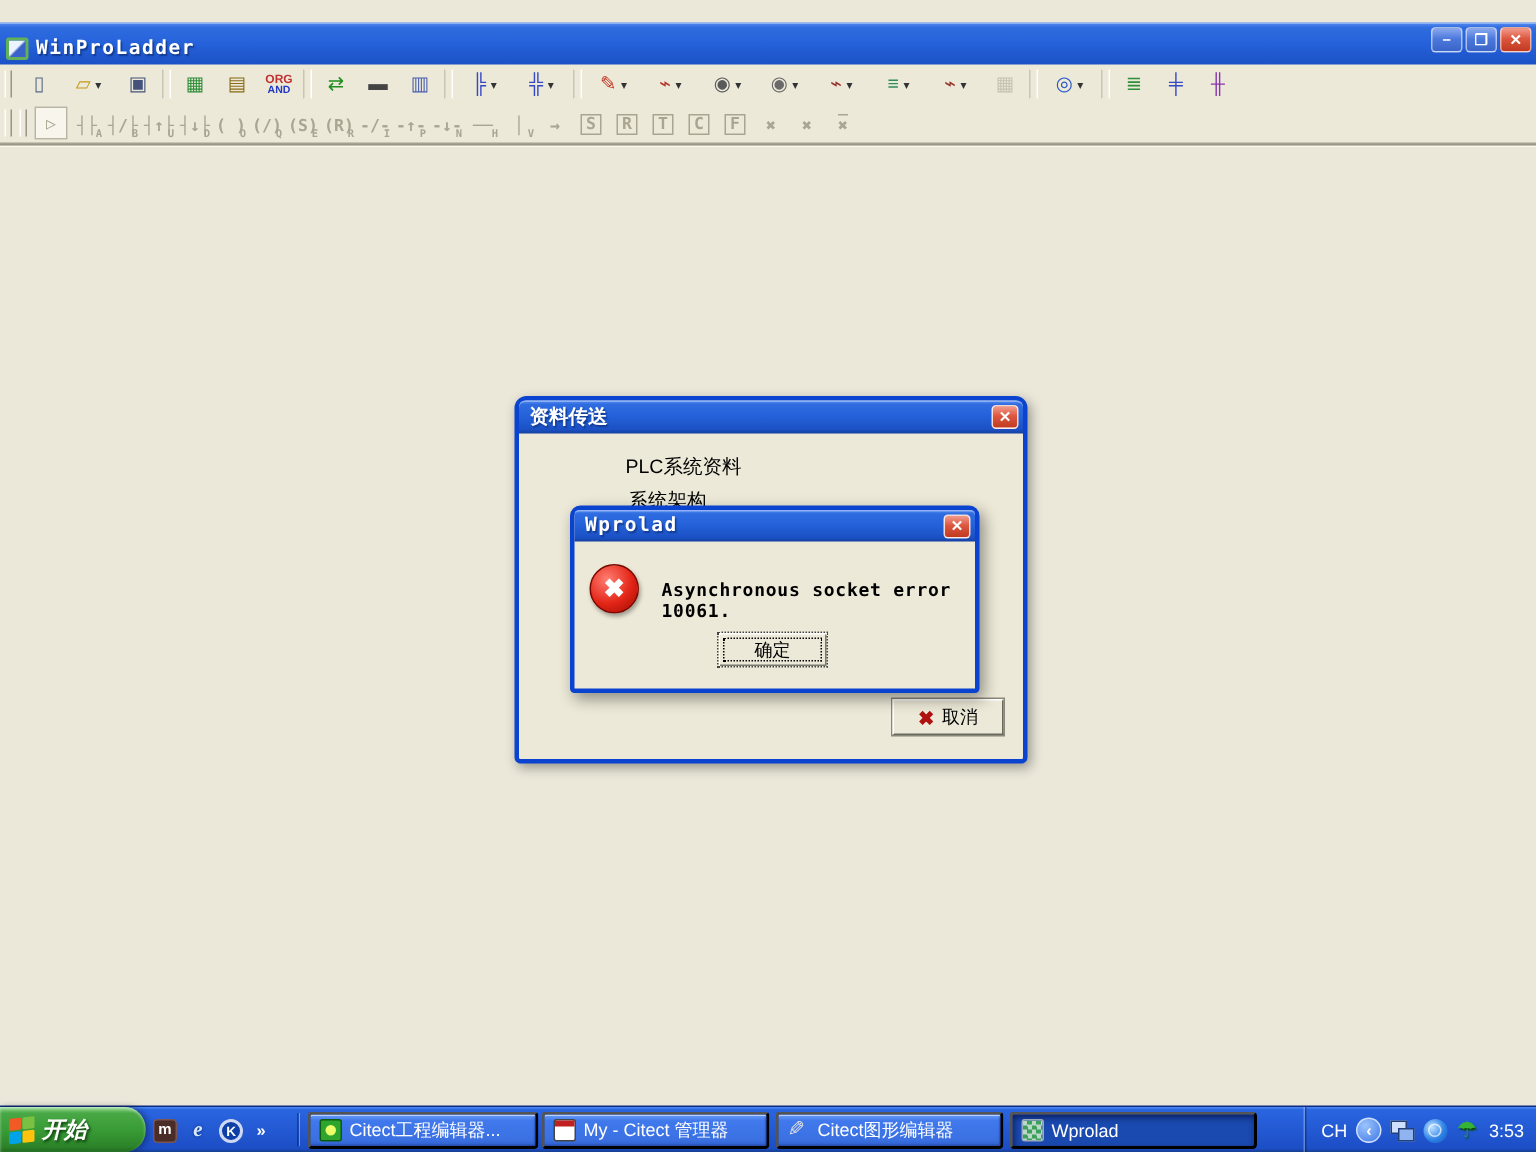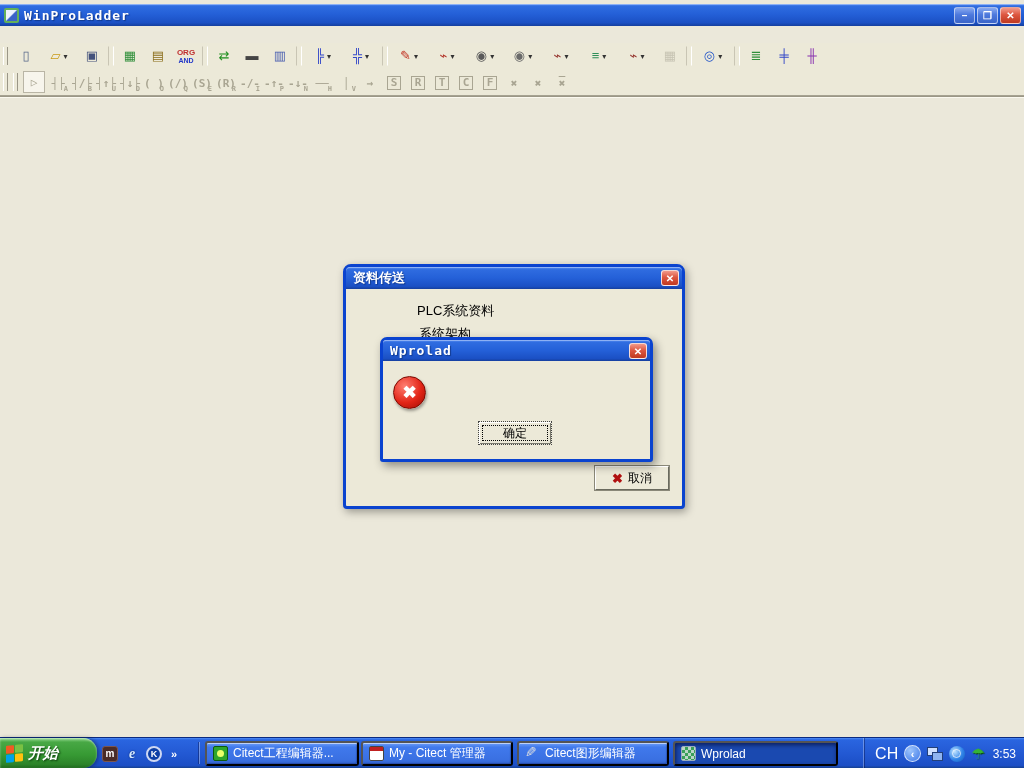--- a/index.html
+++ b/index.html
@@ -1,20 +1,20 @@
 <!DOCTYPE html>
 <html><head>
 <meta charset="utf-8">
 <style>
   html,body{margin:0;padding:0;background:#555;}
   #screen{position:relative;width:1024px;height:768px;overflow:hidden;
           font-family:"Liberation Sans",sans-serif;background:#ebe8da;}
 
   
-  .titlebar{position:absolute;left:0;top:4px;width:100%;height:22px;
+  .titlebar{position:absolute;left:0;top:15px;width:100%;height:34px;
     background:linear-gradient(180deg,#5a8ef2 0%,#2f6ce0 10%,#2460d8 45%,#1b50c4 85%,#153f9e 100%);
     display:flex;align-items:center;box-shadow:inset 0 1px 0 rgba(255,255,255,.35);}
   .app-icon{width:15px;height:15px;margin:0 5px 0 4px;border:2px solid #63b05a;border-radius:2px;
     background:linear-gradient(135deg,#eef4ff 45%,#3a63c8 55%);box-sizing:border-box;}
   .title-text{color:#fff;font:bold 13px "DejaVu Sans Mono",monospace;text-shadow:1px 1px 1px #123a8e;letter-spacing:1px;}
   .winbtns{position:absolute;right:3px;top:3px;display:flex;gap:2px;}
   .winbtn{width:21px;height:17px;border-radius:3px;border:1px solid rgba(255,255,255,.55);
     color:#fff;font:bold 10px "Liberation Sans",sans-serif;display:flex;align-items:center;justify-content:center;
     background:linear-gradient(180deg,#89a9ef 0%,#4d79dd 45%,#3a64c8 100%);box-sizing:border-box;}
   .winbtn.close{background:linear-gradient(180deg,#f29a8a 0%,#dd5740 45%,#c03a20 100%);}
@@ -126,21 +126,21 @@
   .task-icon{width:15px;height:15px;flex:0 0 15px;border-radius:2px;position:relative;}
   .task-icon.ic-citect-project{background:#2da52d;border:1px solid #0d5a0d;box-sizing:border-box;}
   .task-icon.ic-citect-project::before{content:"";position:absolute;left:3px;top:3px;width:7px;height:7px;background:#eaff6a;border-radius:50%;}
   .task-icon.ic-citect-manager{background:#fff;border:1px solid #444;box-sizing:border-box;}
   .task-icon.ic-citect-manager::before{content:"";position:absolute;left:0;top:0;right:0;height:4px;background:#c02020;}
   .task-icon.ic-citect-graph{background:transparent;}
   .task-icon.ic-citect-graph::before{content:"✎";position:absolute;left:0;top:-2px;font-size:14px;color:#e0e0e0;transform:scaleX(-1);}
   .task-icon.ic-wprolad{background:repeating-conic-gradient(#3aa05a 0% 25%,#bcd6c8 0% 50%) 0 0/6px 6px;border:1px solid #9ab;box-sizing:border-box;}
   .tray{position:absolute;right:0;top:0;height:31px;display:flex;align-items:center;gap:6px;padding:0 8px 0 10px;
     border-left:1px solid rgba(0,0,40,.35);box-shadow:-1px 0 0 rgba(255,255,255,.3);}
-  .tray-lang{color:#fff;font-size:16px;}
+  .tray-lang{color:#fff;font-size:12px;}
   .tray-chevron{width:17px;height:17px;border-radius:50%;background:radial-gradient(circle at 35% 30%,#9cc4fb,#3e78e8);
     border:1px solid rgba(255,255,255,.7);color:#fff;font:bold 11px "Liberation Sans",sans-serif;
     display:flex;align-items:center;justify-content:center;box-sizing:border-box;}
   .tray-net{width:16px;height:14px;position:relative;}
   .tray-net::before,.tray-net::after{content:"";position:absolute;width:9px;height:7px;background:#cfe0ff;border:1px solid #23407a;}
   .tray-net::before{left:0;top:0;}
   .tray-net::after{right:0;bottom:0;background:#8fb4f0;}
   .tray-globe{width:16px;height:16px;border-radius:50%;background:radial-gradient(circle at 35% 35%,#bfe3ff,#2f83e8 55%,#1459b8);position:relative;}
   .tray-globe::before{content:"";position:absolute;left:3px;top:3px;width:7px;height:7px;border-radius:50%;border:1px solid rgba(255,255,255,.7);}
   .tray-umbrella{color:#35b435;font-size:15px;line-height:15px;text-shadow:1px 1px 1px #0a4a0a;}
@@ -410,20 +410,21 @@
       <span>取消</span>
     </div>
   </div>
 
   <div class="dlg" id="error-dialog">
     <div class="dlg-title">
       <span class="dlg-title-text">Wprolad</span>
     </div>
     <span class="dlg-close">✕</span>
     <div class="err-icon">✖</div>
+    <div class="err-msg">Asynchronous socket error 10061.</div>
     <div id="err-ok">
       <span>确定</span>
     </div>
   </div>
 
   <div class="taskbar">
     <div class="start-btn">
       <span class="winlogo">
           <i></i>
           <i></i>

